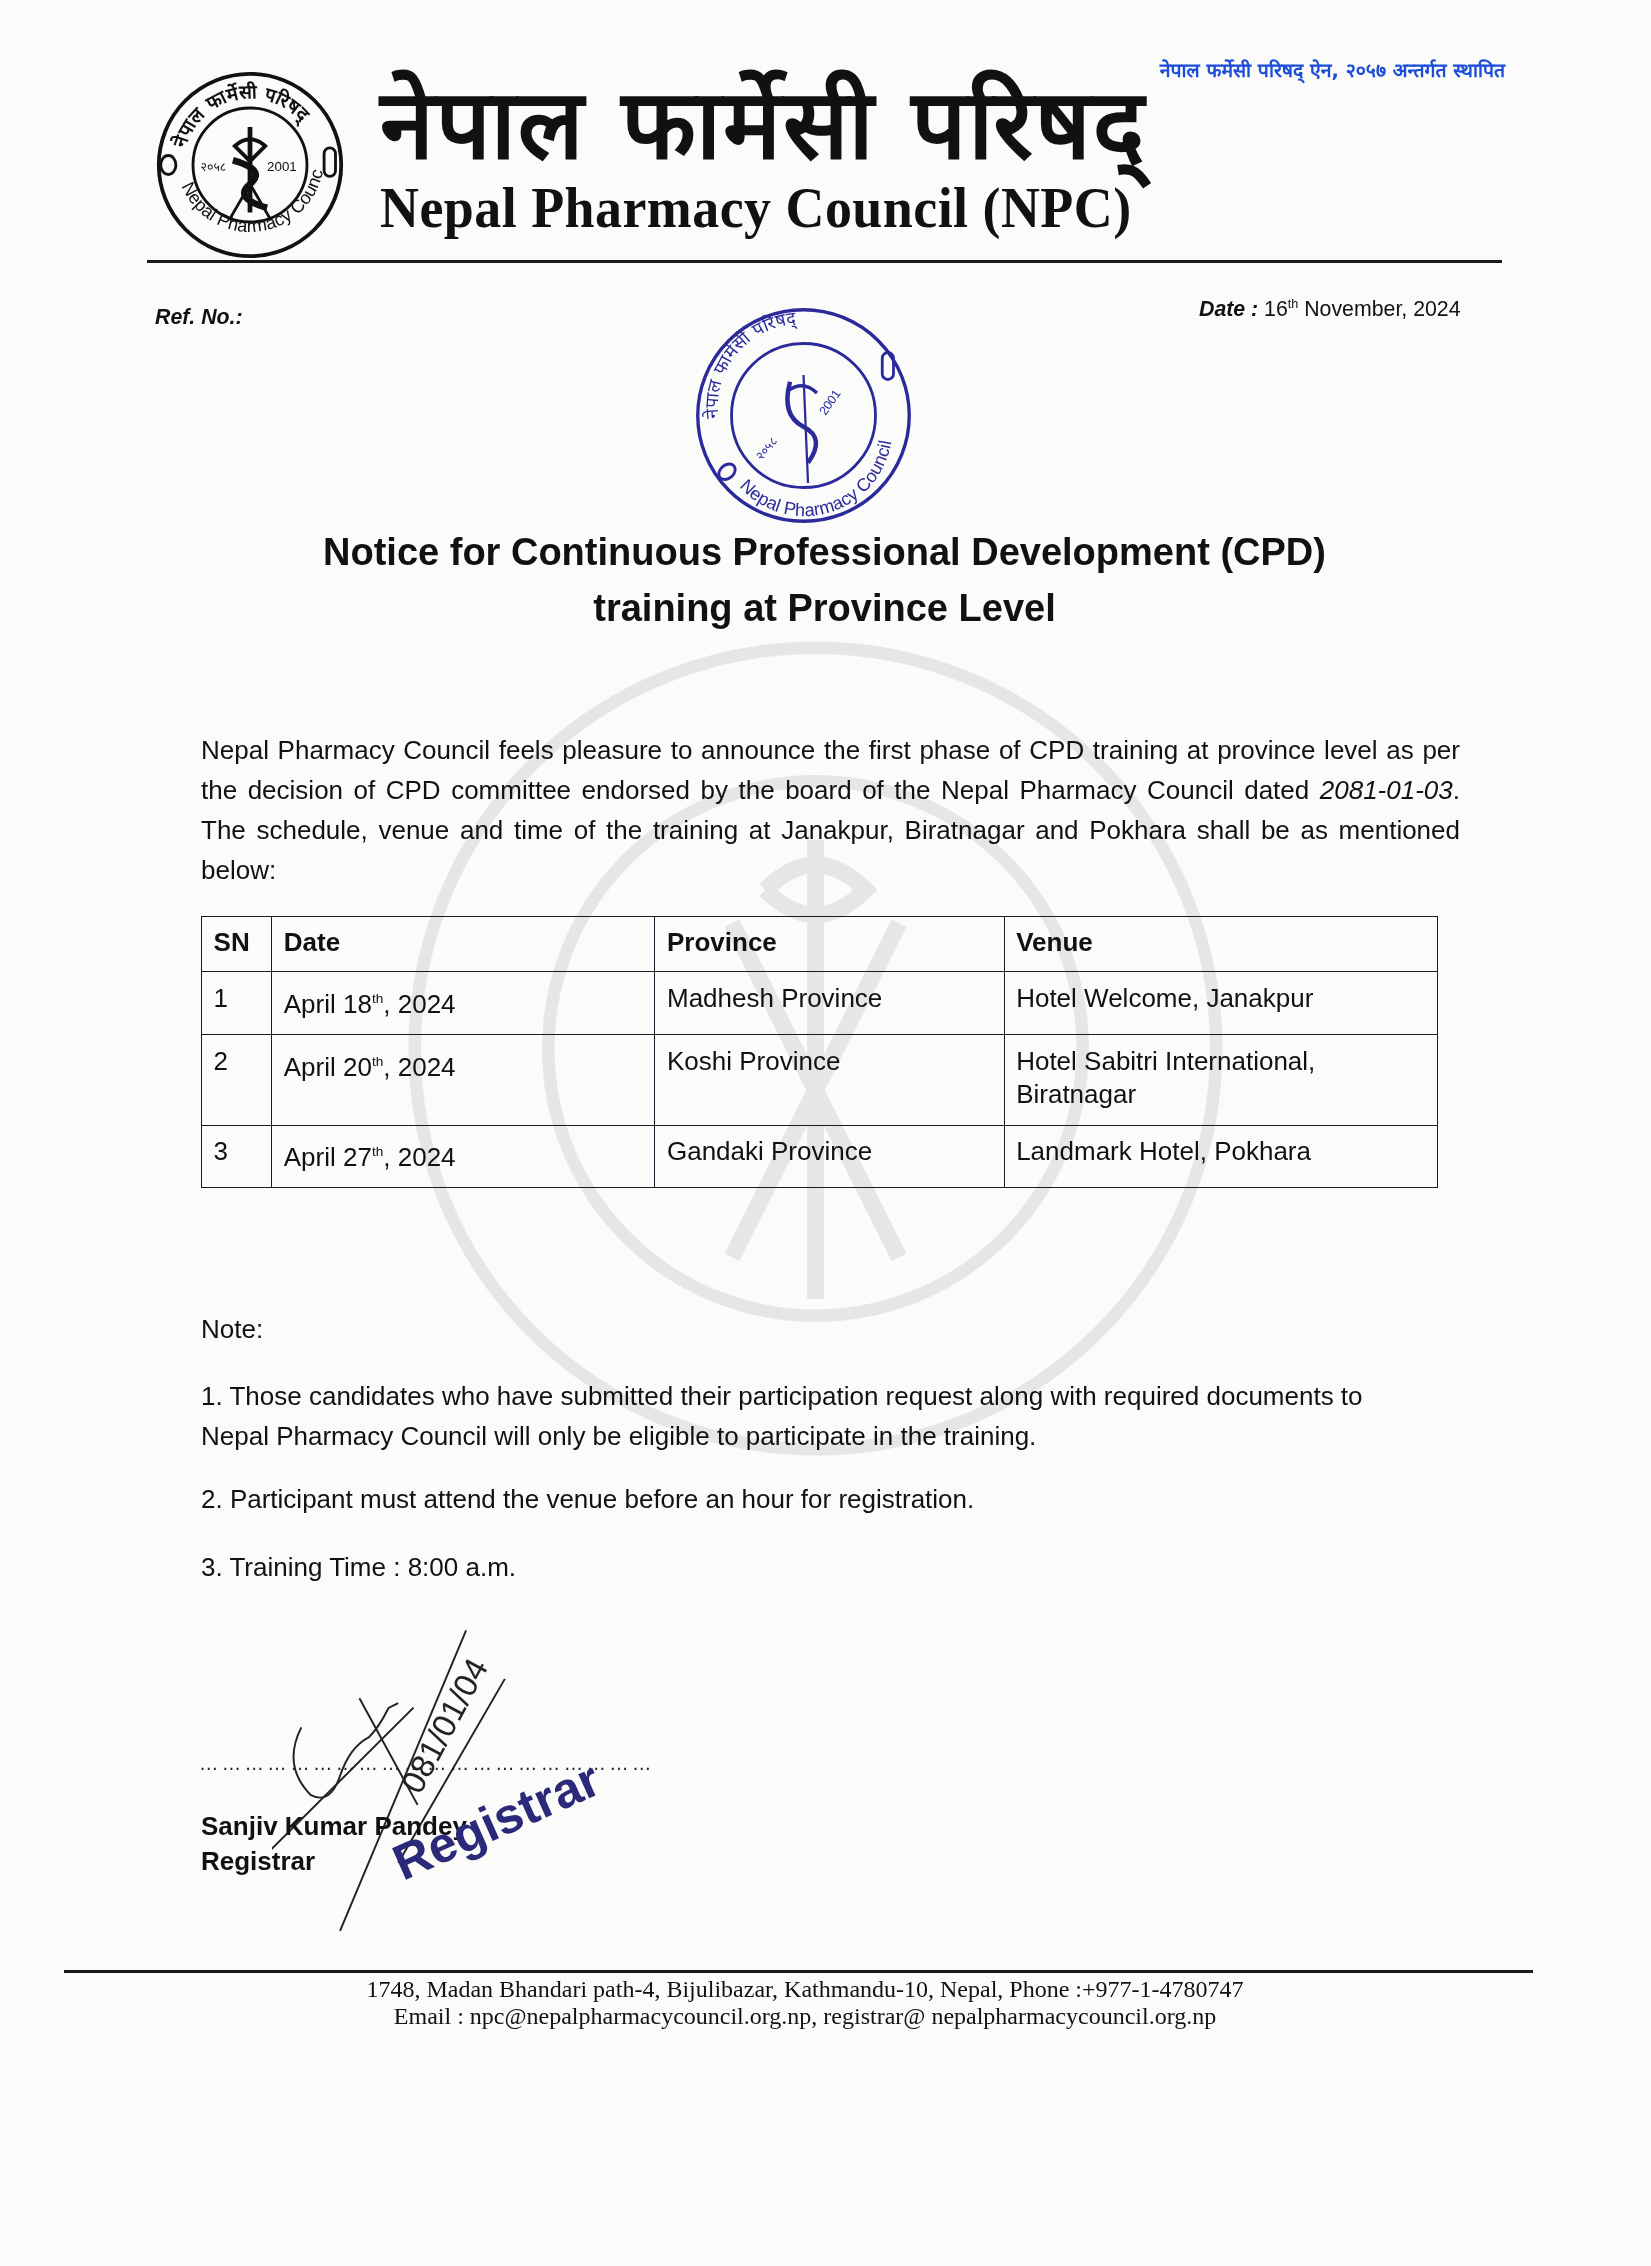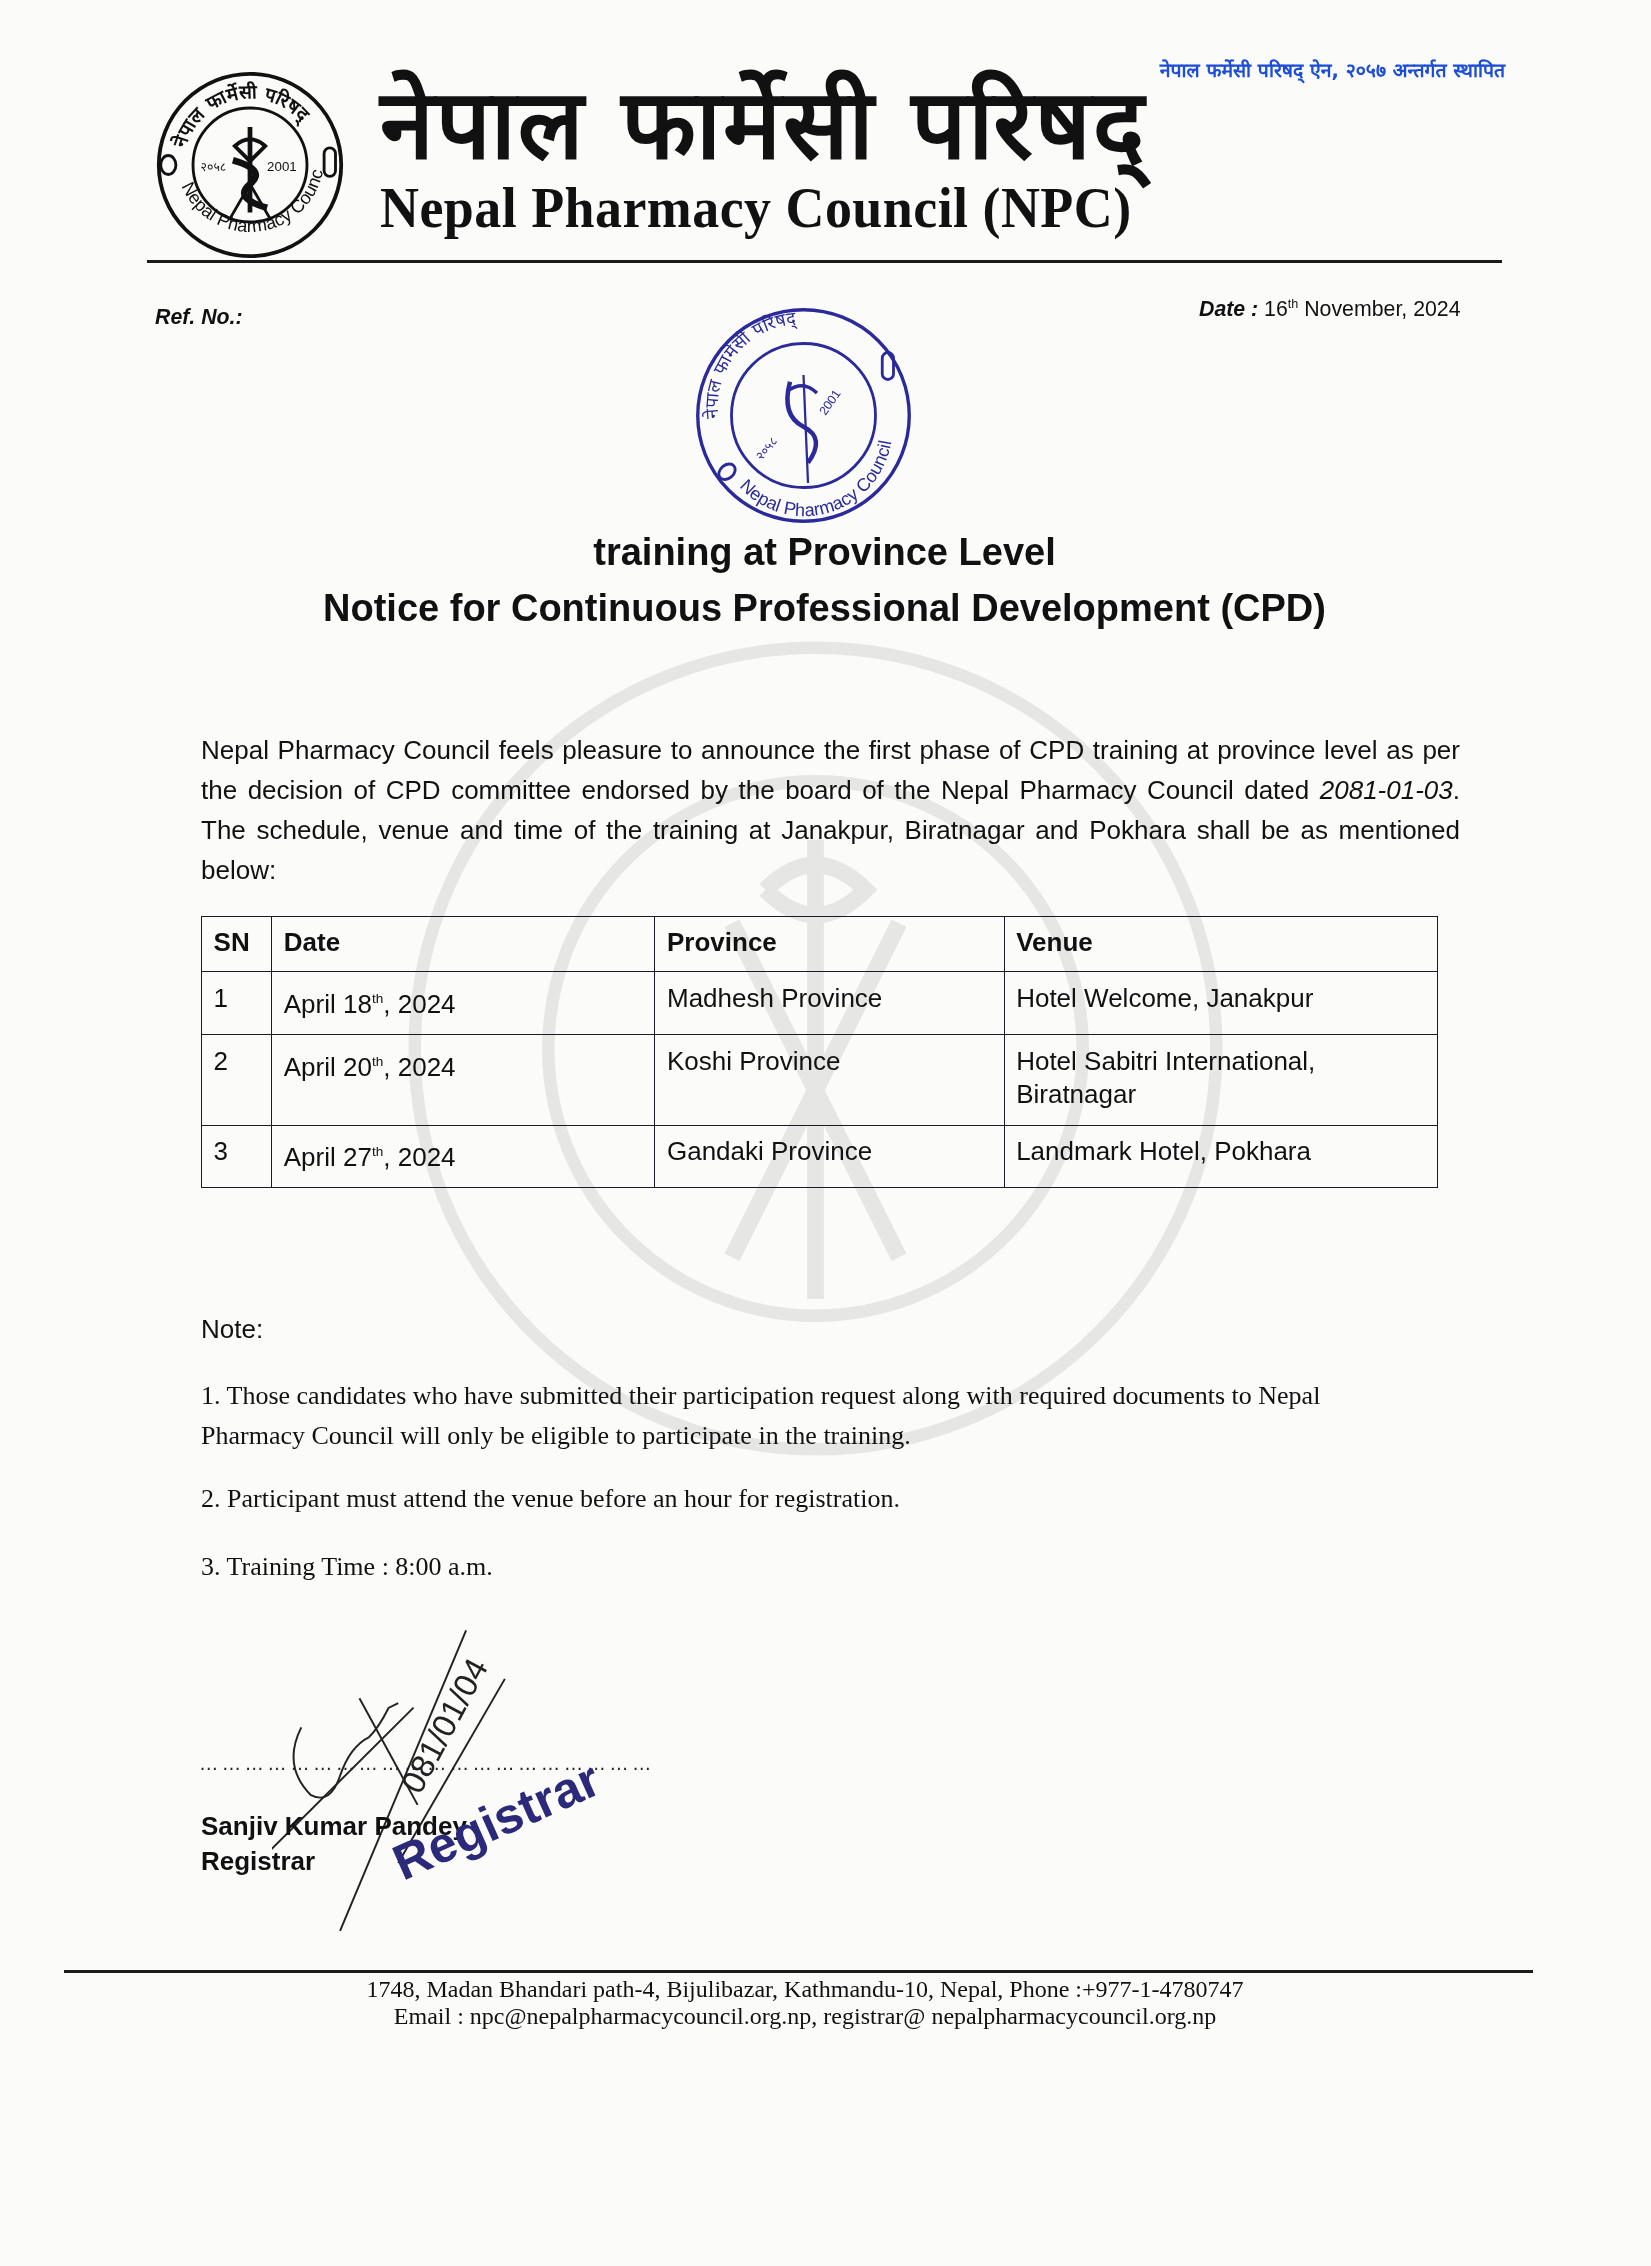--- a/index.html
+++ b/index.html
@@ -32,21 +32,21 @@
 
   
   .sched { left: 201px; top: 916px; border-collapse: collapse; font-size: 26px; }
   .sched td, .sched th { border: 1.9px solid #1a1a2a; vertical-align: top; padding: 9.7px 11.6px 13.6px 11.6px; text-align: left; margin-top: 36px; }
   .sched th { font-weight: bold; height: 29px; }
   .sched td { height: 29px; line-height: 33px; }
   .sched sup { font-size: 13.6px; }
   .c1 { width: 46px; } .c2 { width: 359px; } .c3 { width: 325px; } .c4 { width: 409px; }
 
   .note-h { left: 201px; top: 1314px; font-size: 26px; }
-  .note-item { left: 201px; width: 1194px; font-size: 26px; line-height: 40px; font-family: Liberation Serif, serif; }
+  .note-item { left: 201px; width: 1194px; font-size: 26px; line-height: 40px; }
 
   
   .dots { left: 199px; top: 1752px; font-size: 19.4px; letter-spacing: 3.4px; color: #222; }
   .sig-name { left: 201px; top: 1811px; font-size: 26px; font-weight: bold; }
   .sig-role { left: 201px; top: 1846px; font-size: 26px; font-weight: bold; }
   .sig-svg { left: 272px; top: 1611px; width: 330px; height: 349px; }
   .reg-stamp { left: 408px; top: 1834px; font-size: 50px; font-weight: bold; color: #2b2a7a; transform: rotate(-24deg); transform-origin: left bottom; }
 
   .footer-rule { left: 64px; top: 1970px; width: 1469px; height: 2.9px; background: #1b1b1b; }
   .footer { left: 58px; top: 1976px; width: 1494px; text-align: center; font-family: "Liberation Serif", serif; font-size: 24px; line-height: 27px; }
@@ -108,22 +108,22 @@
   <path d="M88 70 Q80 100 100 110 Q120 120 104 142" fill="none" stroke="#2b2a9a" stroke-width="4"></path>
   <path d="M100 64 L104 160" stroke="#2b2a9a" stroke-width="2"></path>
   <path d="M86 78 Q100 68 112 80" fill="none" stroke="#2b2a9a" stroke-width="3"></path>
   <text x="112" y="98" font-size="11" fill="#2b2a9a" transform="rotate(-55 118 92)" font-family="Liberation Sans, sans-serif">2001</text>
   <text x="56" y="138" font-size="11" fill="#2b2a9a" transform="rotate(-50 62 132)" font-family="DejaVu Sans, sans-serif">२०५८</text>
   <rect x="170" y="44" width="10" height="24" rx="5" fill="none" stroke="#2b2a9a" stroke-width="2.5"></rect>
   <ellipse cx="32" cy="150" rx="8" ry="6" fill="none" stroke="#2b2a9a" stroke-width="2.5" transform="rotate(-40 32 150)"></ellipse>
 </svg>
 
 <div class="abs notice-title">
+  <div>Notice for Continuous Professional Development (CPD)</div>
   <div>training at Province Level</div>
-  <div>Notice for Continuous Professional Development (CPD)</div>
 </div>
 
 <div class="abs body-para"><span>Nepal Pharmacy Council feels pleasure to announce the first phase of CPD training at province level as per the decision of CPD committee endorsed by the board of the Nepal Pharmacy Council dated </span><i>2081-01-03</i><span>. The schedule, venue and time of the training at Janakpur, Biratnagar and Pokhara shall be as mentioned below:</span></div>
 
 <table class="abs sched">
   <tbody>
       <tr>
     <th class="c1">SN</th>
     <th class="c2">Date</th>
     <th class="c3">Province</th>

